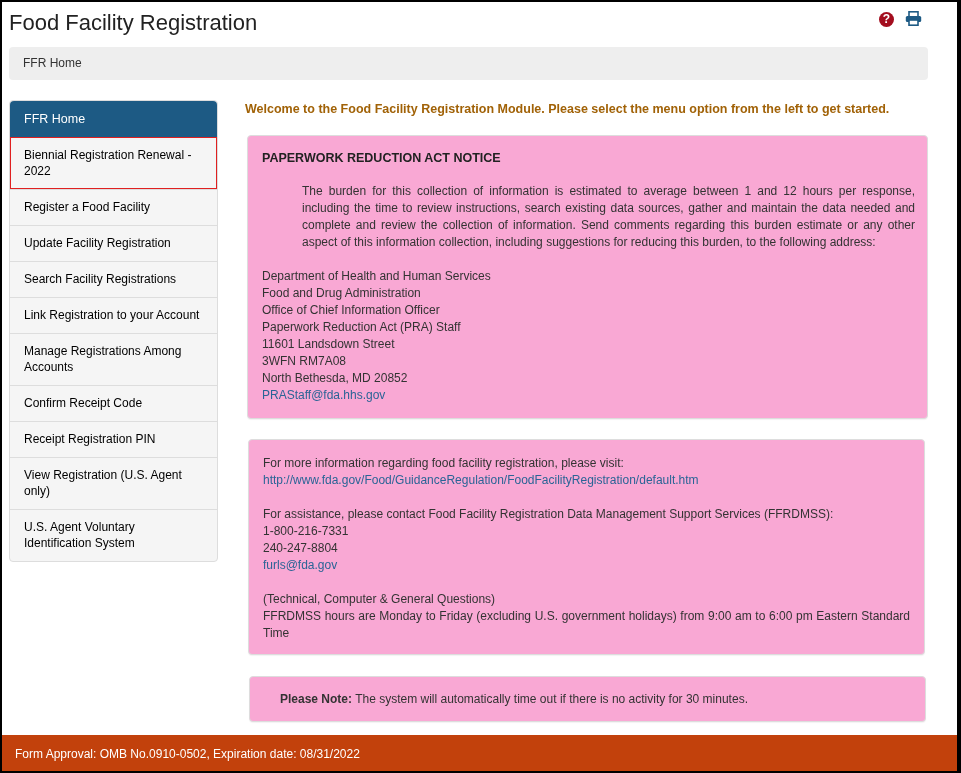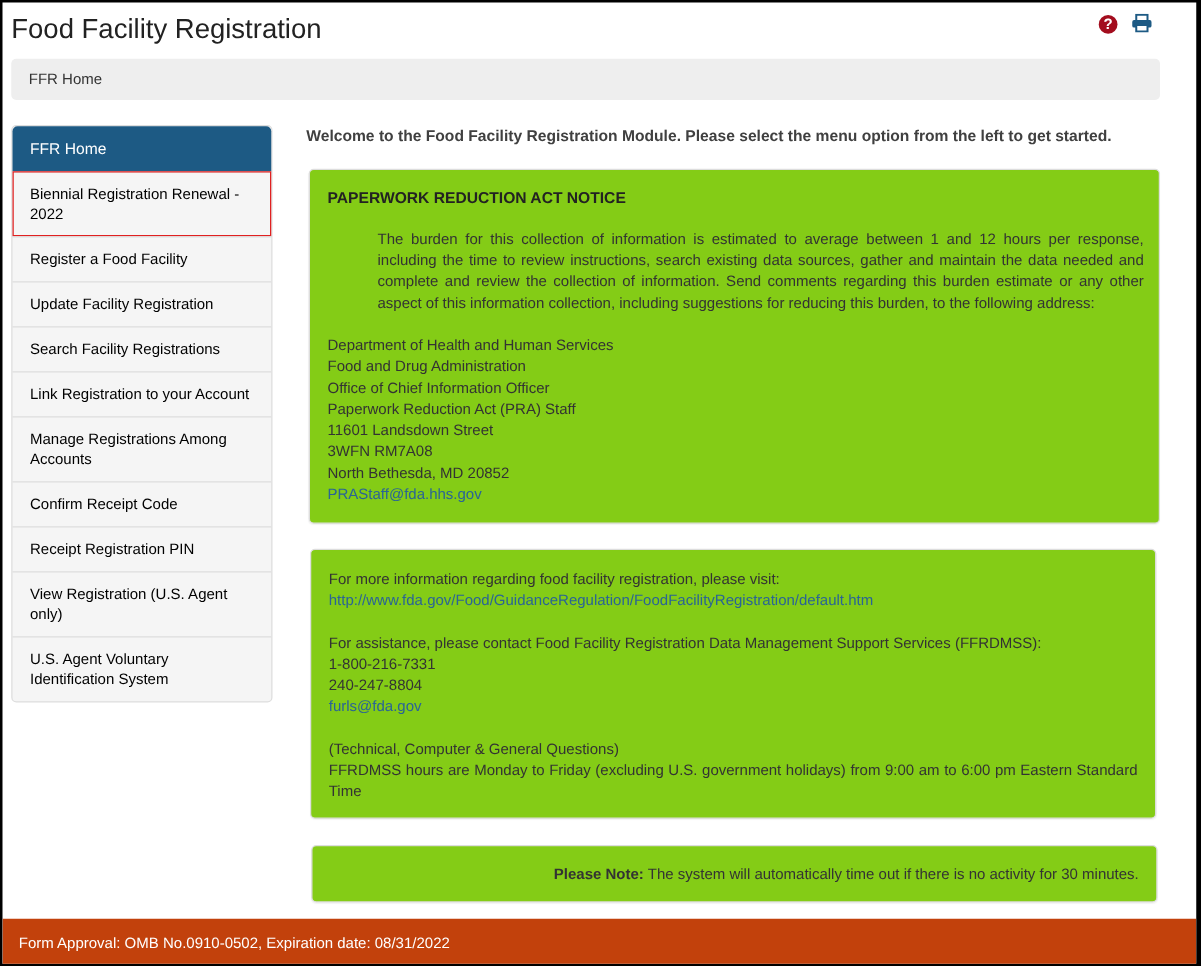--- a/index.html
+++ b/index.html
@@ -35,34 +35,34 @@
   .side-head {
     background: #1d5a84; color: #fff; font-size: 12.5px; height: 36px;
     padding-left: 14px; line-height: 37px; border-radius: 4px 4px 0 0; cursor: pointer;
   }
   .side-item {
     border-top: 1px solid #ddd; font-size: 12px; color: #000000; padding: 9px 14px 10px 14px;
     line-height: 16px; cursor: pointer; position: relative;
   }
   .side-item.highlight { outline: 1.5px solid #e02020; outline-offset: -1px; }
   .main { position: absolute; left: 243px; top: 100px; width: 685px; }
-  .welcome { font-size: 12.5px; font-weight: bold; color: #404040; margin: 0; }
+  .welcome { font-size: 12.5px; font-weight: bold; color: #a16207; margin: 0; }
   .panel {
-    border: 1px solid #ddd; border-radius: 4px; background: #84cc16;
+    border: 1px solid #ddd; border-radius: 4px; background: #f9a8d4;
     box-shadow: 0 1px 1px rgba(0,0,0,0.05); font-size: 12px; line-height: 17px;
   }
   .panel-pra { position: absolute; top: 33px; left: 2px; width: 681px; padding: 14px 12px 10px 14px; box-sizing: border-box; height: 284px; }
   .pra-title { font-weight: bold; font-size: 12.5px; color: #222; margin-bottom: 16px; }
   .pra-text { text-align: justify; color: #333; margin-bottom: 17px; margin-left: 40px; }
   .addr div { color: #333; }
   a.link { color: #2a6496; text-decoration: none; }
   .panel-info { position: absolute; top: 337px; left: 3px; width: 677px; height: 216px; padding: 15px 14px 10px 14px; box-sizing: border-box; }
   .panel-info .gap { height: 17px; }
   .justify { text-align: justify; }
-  .panel-note { position: absolute; top: 574px; left: 4px; width: 677px; height: 46px; padding: 14px 14px; box-sizing: border-box; text-align: right; }
+  .panel-note { position: absolute; top: 574px; left: 4px; width: 677px; height: 46px; padding: 14px 30px; box-sizing: border-box; }
   .footer {
     position: absolute; left: 0; top: 733px; width: 955px; height: 38px;
     background: #c2410c; color: #fff; font-size: 12px;
   }
   .footer span { position: absolute; left: 13px; top: 12px; }
 </style>
 </head>
 <body>
 
 <div class="frame">

